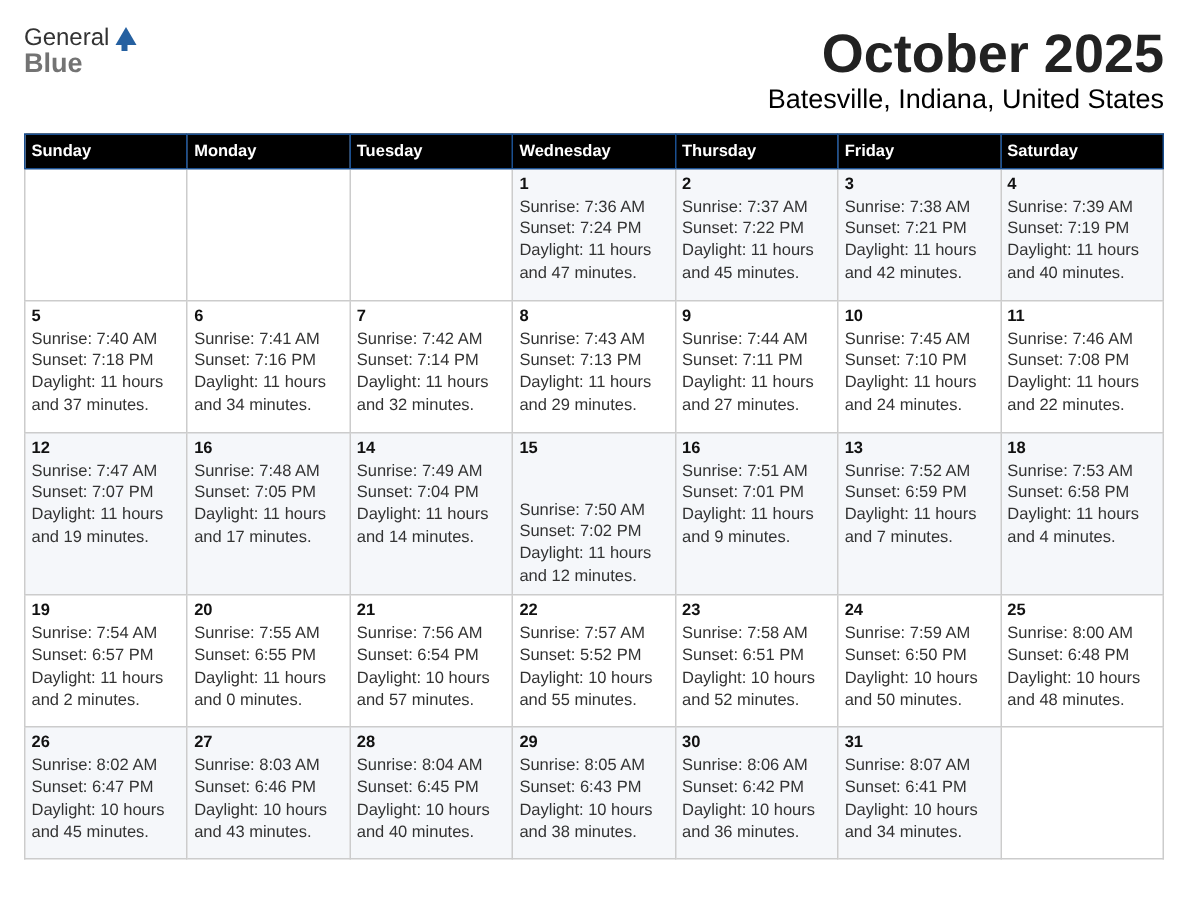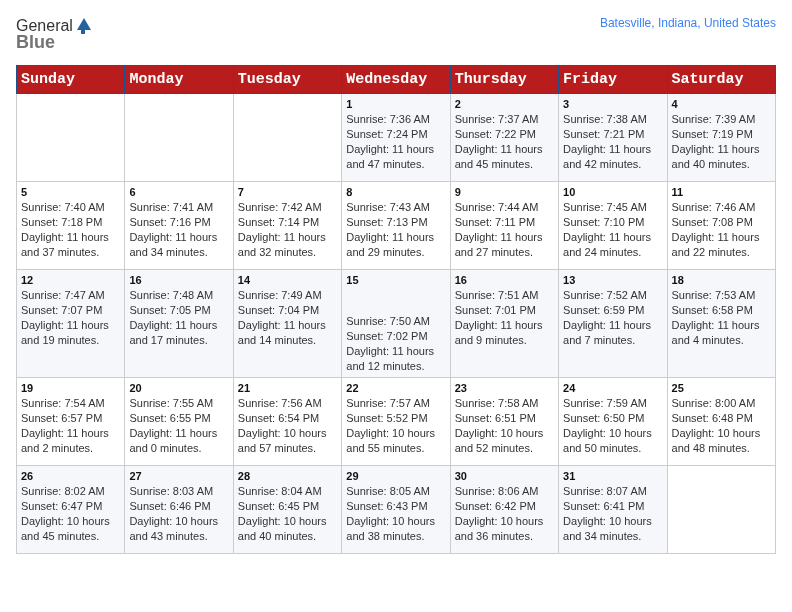--- a/index.html
+++ b/index.html
@@ -30,37 +30,36 @@
     .title-block {
       text-align: right;
     }
     .month-title {
       font-size: 36px;
       font-weight: bold;
       color: #222;
       line-height: 1.1;
     }
     .location {
-      font-size: 12px;
-      color: #3b82f6;
+      font-size: 18px;
+      color: #000000;
     }
     table {
       width: 100%;
       border-collapse: collapse;
       table-layout: fixed;
     }
     thead tr th {
-      background-color: #b91c1c;
+      background-color: #000000;
       color: #fff;
-      font-size: 15px;
+      font-size: 11px;
       font-weight: bold;
       padding: 5px 4px;
       text-align: left;
       border: 1px solid #1a4f90;
-      font-family: Liberation Mono, monospace;
     }
     tbody tr td {
       vertical-align: top;
       border: 1px solid #ccc;
       padding: 4px 4px;
       font-size: 9.5px;
       color: #222;
       height: 88px;
       background: #fff;
     }
@@ -96,20 +95,21 @@
           <span class="logo-general">General</span>
           <svg width="18" height="18" viewBox="0 0 18 18" style="margin-left:2px;margin-bottom:2px;">
             <polygon points="2,14 9,2 16,14" fill="#2560a0"></polygon>
             <polygon points="6,14 10,14 10,18 6,18" fill="#2560a0"></polygon>
           </svg>
         </div>
         <span class="logo-blue" style="font-size:18px;font-weight:bold;color:#737373;margin-top:-4px;margin-left:0;">Blue</span>
       </div>
     </div>
     <div class="title-block">
+      <div class="month-title">October 2025</div>
       <div class="location">Batesville, Indiana, United States</div>
     </div>
   </div>
 
   <table>
     <thead>
       <tr>
       <th>Sunday</th>
           <th>Monday</th>
           <th>Tuesday</th>

